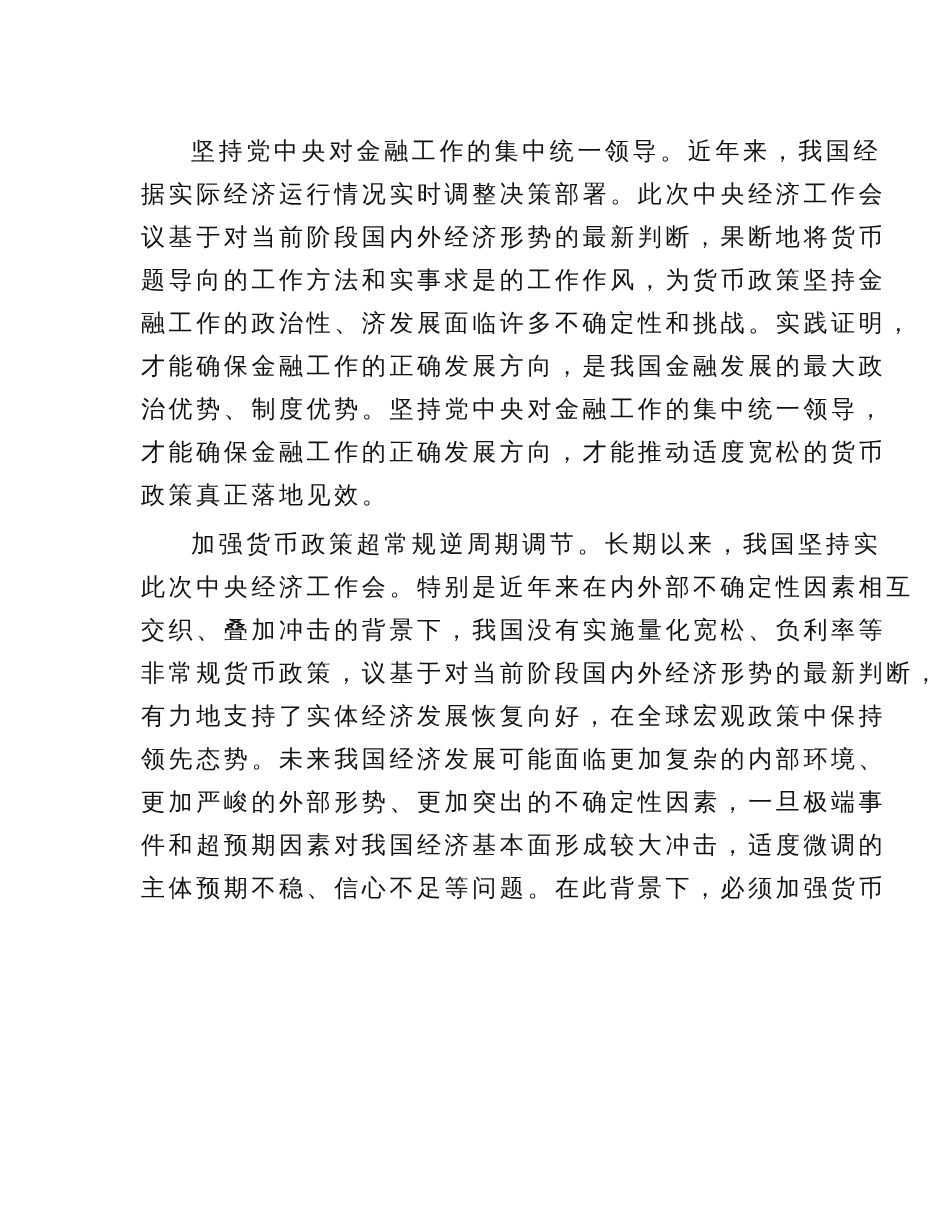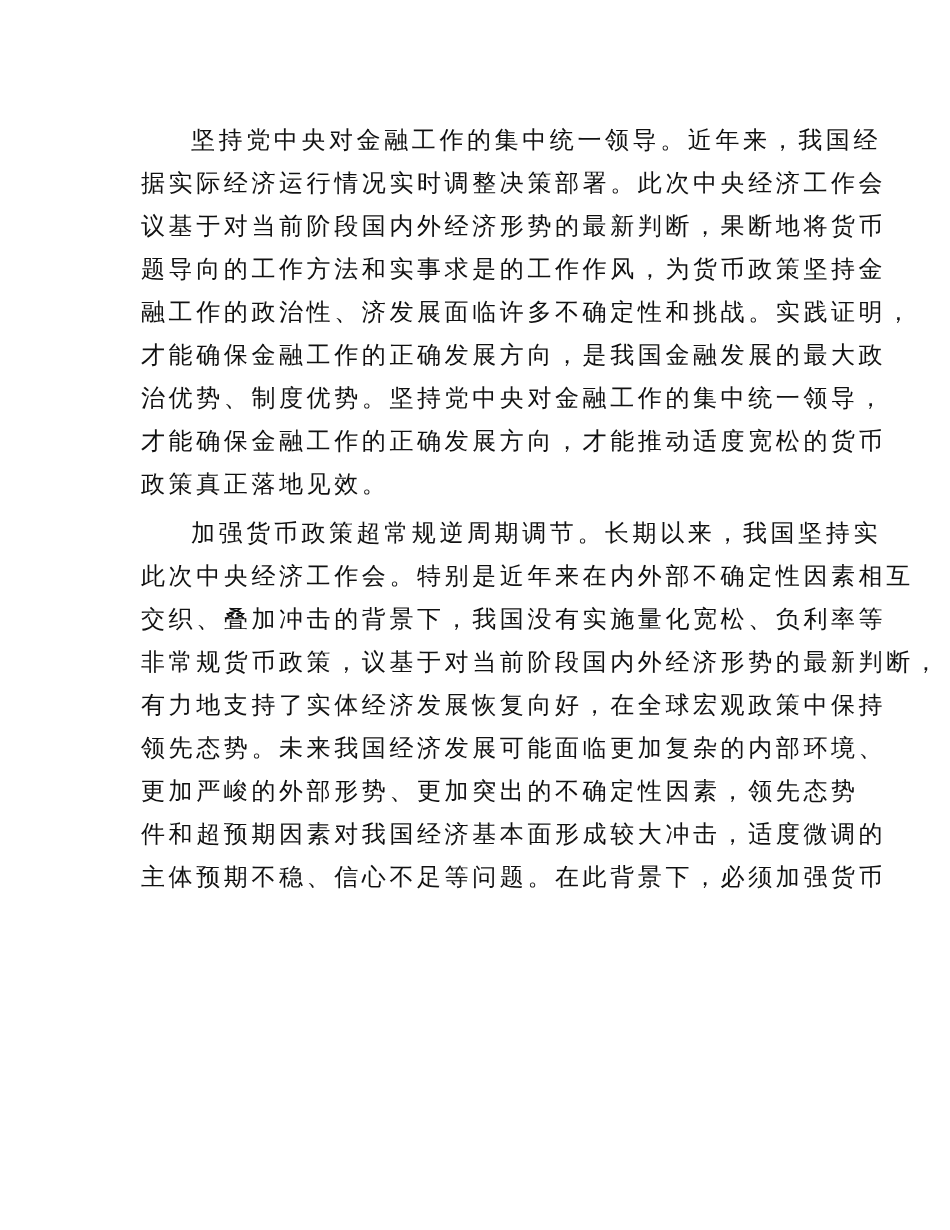--- a/index.html
+++ b/index.html
@@ -9,21 +9,21 @@
     }
     body {
       width: 950px;
       height: 1230px;
       position: relative;
       overflow: hidden;
     }
     .page {
       position: absolute;
       left: 141px;
-      top: 119px;
+      top: 130px;
       width: 690px;
     }
     .line {
       position: relative;
       height: 43px;
       font-family: "DejaVu Sans", sans-serif;
       font-size: 24px;
       line-height: 43px;
       color: #111111;
       white-space: nowrap;
@@ -52,17 +52,17 @@
     <div class="line">政策真正落地见效。</div>
   </div>
   <div class="para-gap"></div>
   <div class="paragraph">
     <div class="line indent">加强货币政策超常规逆周期调节。长期以来，我国坚持实</div>
     <div class="line">此次中央经济工作会。特别是近年来在内外部不确定性因素相互</div>
     <div class="line">交织、叠加冲击的背景下，我国没有实施量化宽松、负利率等</div>
     <div class="line">非常规货币政策，议基于对当前阶段国内外经济形势的最新判断，</div>
     <div class="line">有力地支持了实体经济发展恢复向好，在全球宏观政策中保持</div>
     <div class="line">领先态势。未来我国经济发展可能面临更加复杂的内部环境、</div>
-    <div class="line">更加严峻的外部形势、更加突出的不确定性因素，领先态势</div>
+    <div class="line">更加严峻的外部形势、更加突出的不确定性因素，一旦极端事</div>
     <div class="line">件和超预期因素对我国经济基本面形成较大冲击，适度微调的</div>
     <div class="line">主体预期不稳、信心不足等问题。在此背景下，必须加强货币</div>
   </div>
 </div>
 
 </body></html>

